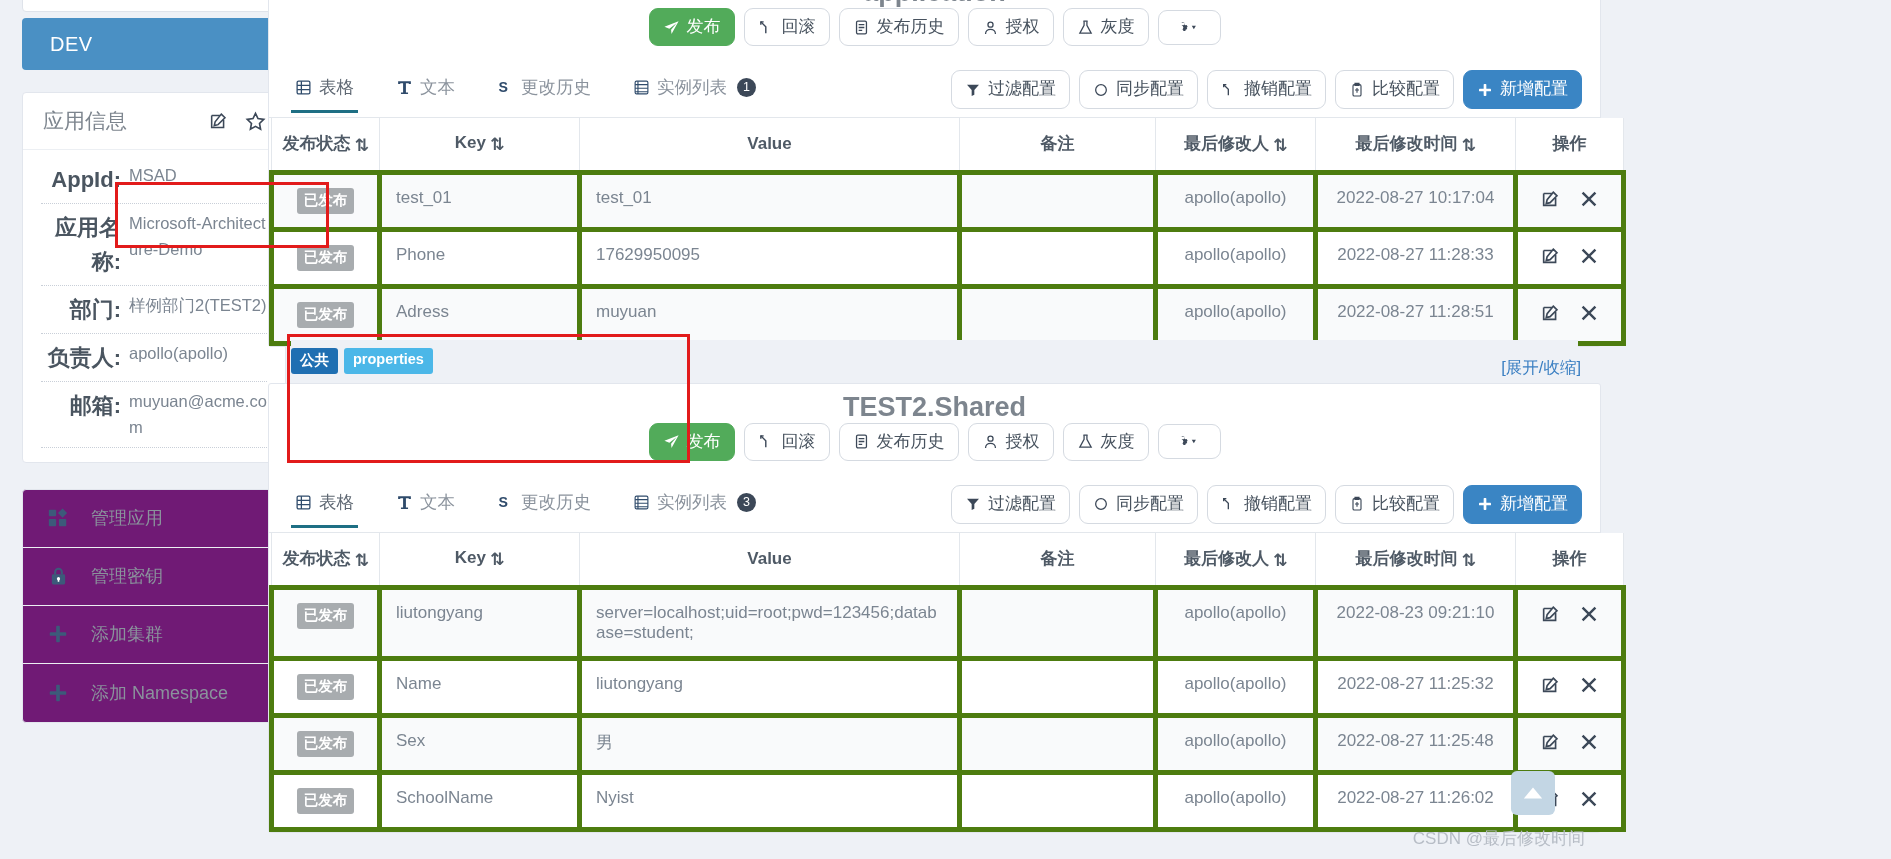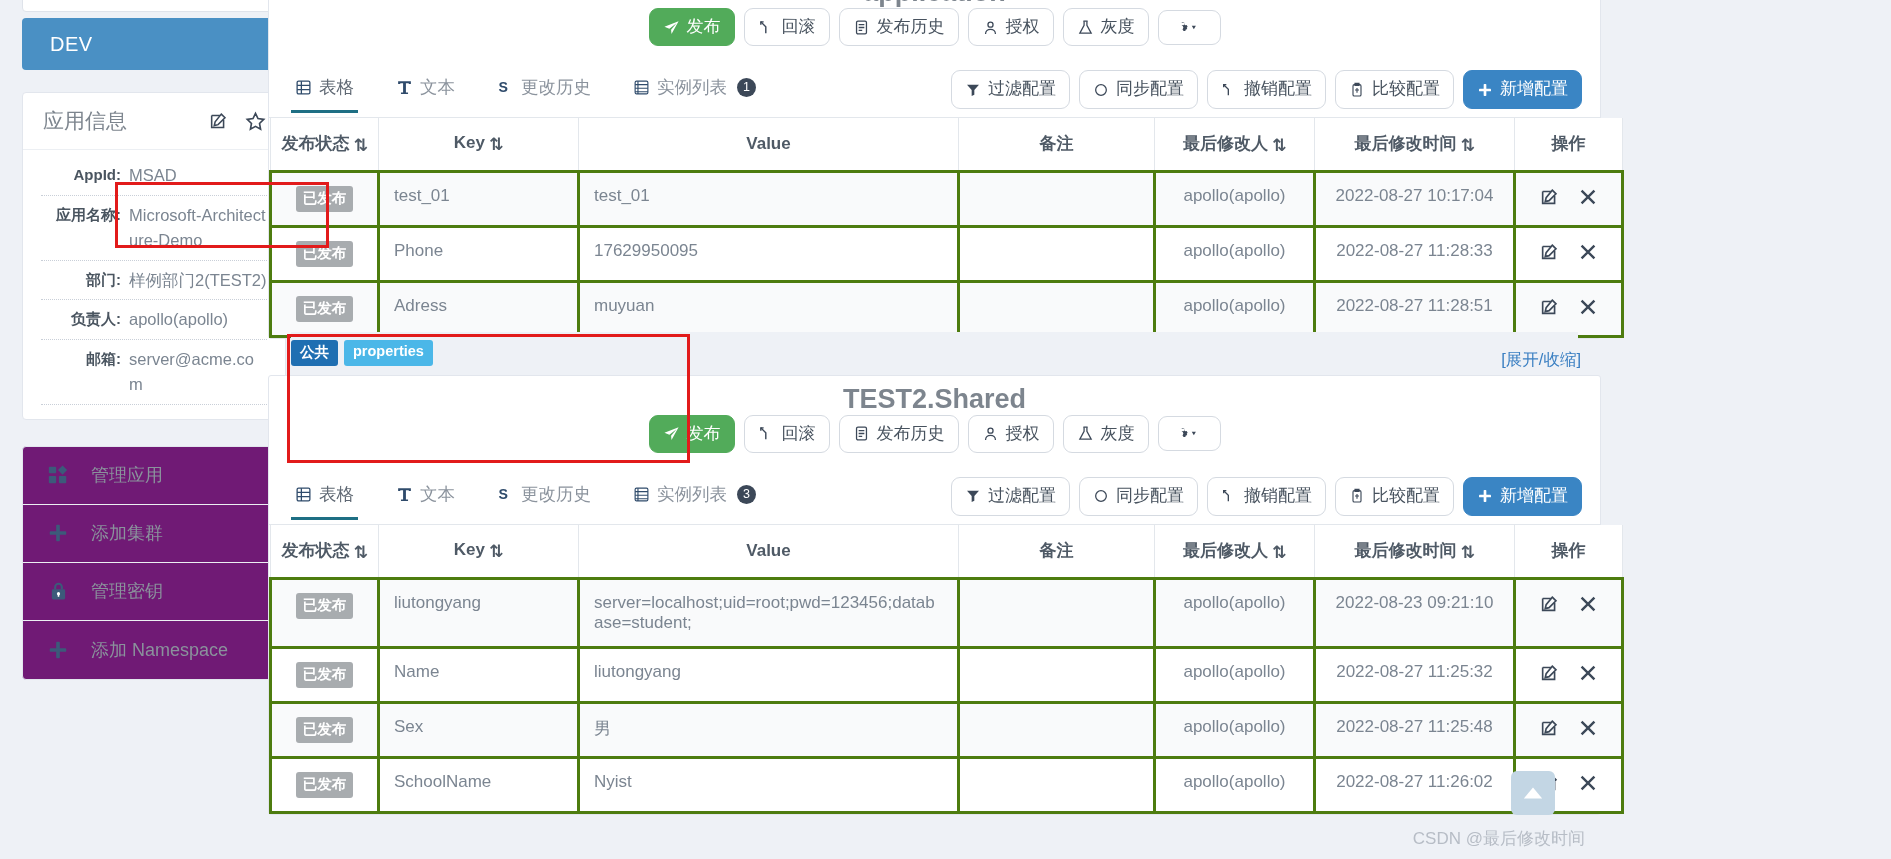--- a/index.html
+++ b/index.html
@@ -40,21 +40,21 @@
   .svgico { display: block; }
   .info-body { padding: 6px 18px 14px 18px; }
   .info-row {
     display: flex; align-items: flex-start;
     border-bottom: 1px dotted #c9cfd8;
     padding: 7px 0 6px 0;
   }
   .info-row:last-child { border-bottom: 1px dotted #c9cfd8; }
   .info-label {
     width: 88px; flex: none; text-align: right; padding-right: 8px;
-    font-weight: bold; color: #4a5560; font-size: 15px; line-height: 1.55;
+    font-weight: bold; color: #4a5560; font-size: 22px; line-height: 1.55;
   }
   .info-value {
     flex: 1; color: #7b8591; font-size: 16.5px; line-height: 1.55;
     word-break: break-all;
   }
   .menu-card { background:#701a75; border:1px solid #e2e6ed; border-radius:4px; margin-top: 26px; }
   .menu-item {
     display: flex; align-items: center; gap: 20px;
     height: 58px; padding: 0 0 0 22px;
     border-bottom: 1px solid #eceff3;
@@ -116,21 +116,21 @@
   .tool-btns { padding: 6px 0 8px 0; }
 
   table.cfg { width: 100%; border-collapse: collapse; table-layout: fixed; }
   table.cfg th {
     font-size: 17px; color: #4f5a66; font-weight: bold;
     border: 1px solid #e3e7ec; border-top: none;
     padding: 14px 6px; text-align: center; background: #fff;
   }
   table.cfg td {
     font-size: 17px; color: #7b8591;
-    border: 3px solid #4d7c0f; padding: 13px 14px;
+    border: 5px solid #4d7c0f; padding: 13px 14px;
     vertical-align: top; word-break: break-word;
   }
   table.cfg tr.odd td { background: #f9fafb; }
   table.cfg tr.even td { background: #fff; }
   .c-status { width: 108px; text-align: center; }
   .c-key    { width: 200px; }
   .c-value  { width: 380px; }
   .c-remark { width: 196px; }
   .c-user   { width: 160px; text-align: center; }
   .c-time   { width: 200px; text-align: center; }
@@ -201,56 +201,56 @@
         <div class="info-row">
           <div class="info-label">部门:</div>
           <div class="info-value">样例部门2(TEST2)</div>
         </div>
         <div class="info-row">
           <div class="info-label">负责人:</div>
           <div class="info-value">apollo(apollo)</div>
         </div>
         <div class="info-row">
           <div class="info-label">邮箱:</div>
-          <div class="info-value">server@acme.com</div>
+          <div class="info-value">muyuan@acme.com</div>
         </div>
       </div>
     </div>
 
     <div class="menu-card">
       <div class="menu-item">
         <span class="mi-icon">
           <svg class="svgico" width="22" height="22" viewBox="0 0 24 24" fill="#3c5a7a">
             <rect x="2" y="3" width="8" height="7" rx="1"></rect>
             <rect x="2" y="13" width="8" height="8" rx="1"></rect>
             <rect x="13" y="13" width="8" height="8" rx="1"></rect>
             <path d="M17 1.6l5 5-5 5-5-5z"></path>
           </svg>
         </span>
         <span>管理应用</span>
       </div>
       <div class="menu-item">
         <span class="mi-icon">
-          <svg class="svgico" width="22" height="22" viewBox="0 0 24 24" fill="#3c5a7a">
-            <rect x="10" y="3" width="4" height="18" rx="1"></rect>
-            <rect x="3" y="10" width="18" height="4" rx="1"></rect>
-          </svg>
-        </span>
-        <span>添加集群</span>
-      </div>
-      <div class="menu-item">
-        <span class="mi-icon">
           <svg class="svgico" width="21" height="22" viewBox="0 0 24 24" fill="#3c5a7a">
             <path d="M7 10V7.5a5 5 0 0110 0V10h-2.4V7.5a2.6 2.6 0 10-5.2 0V10z"></path>
             <rect x="4.4" y="10" width="15.2" height="11.6" rx="1.6"></rect>
             <circle cx="12" cy="15" r="1.8" fill="#fff"></circle>
             <rect x="11.1" y="15" width="1.8" height="3.6" fill="#fff"></rect>
           </svg>
         </span>
         <span>管理密钥</span>
+      </div>
+      <div class="menu-item">
+        <span class="mi-icon">
+          <svg class="svgico" width="22" height="22" viewBox="0 0 24 24" fill="#3c5a7a">
+            <rect x="10" y="3" width="4" height="18" rx="1"></rect>
+            <rect x="3" y="10" width="18" height="4" rx="1"></rect>
+          </svg>
+        </span>
+        <span>添加集群</span>
       </div>
       <div class="menu-item">
         <span class="mi-icon">
           <svg class="svgico" width="22" height="22" viewBox="0 0 24 24" fill="#3c5a7a">
             <rect x="10" y="3" width="4" height="18" rx="1"></rect>
             <rect x="3" y="10" width="18" height="4" rx="1"></rect>
           </svg>
         </span>
         <span>添加 Namespace</span>
       </div>

